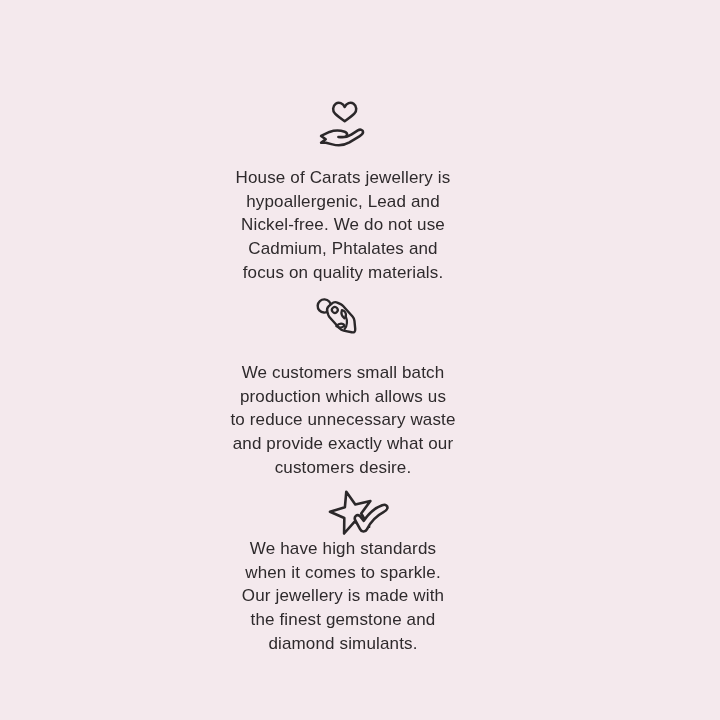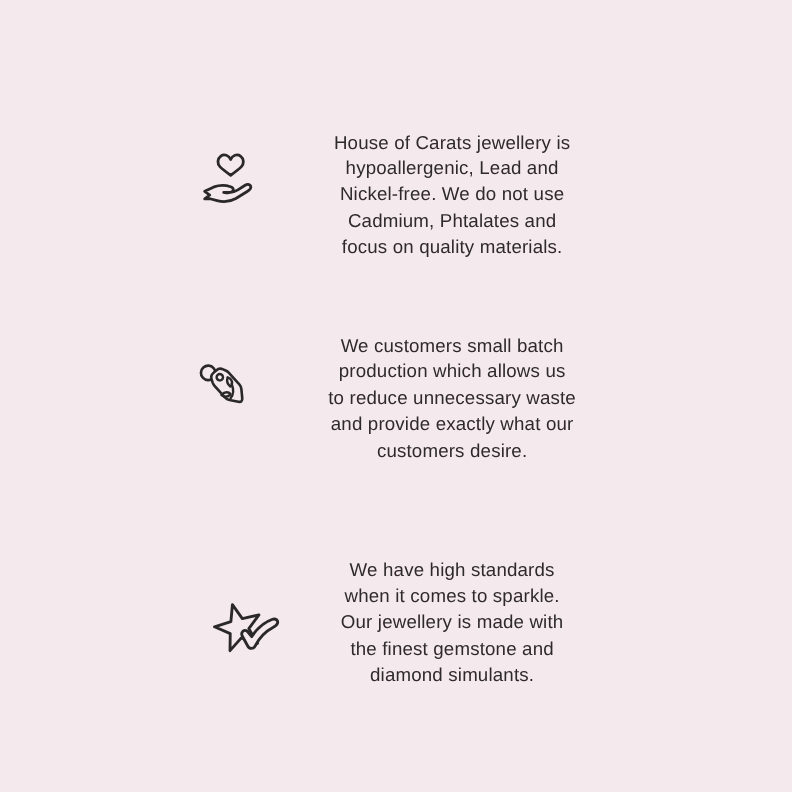--- a/index.html
+++ b/index.html
@@ -19,24 +19,25 @@
     background: var(--background);
     overflow: hidden;
   }
   .section {
     position: absolute;
     left: 140px;
     width: 406px;
     height: 130px;
     display: flex;
     align-items: center;
+    flex-direction: column;
   }
   .s1 { top: 112px; }
   .s2 { top: 297px; }
-  .s3 { top: 501px; }
+  .s3 { top: 479px; }
   .icon-cell {
     flex: none;
     width: 136px;
     display: flex;
     justify-content: center;
     align-items: center;
     color: var(--icon-stroke);
   }
   .s1 .icon-cell svg { transform: translateY(-16px); }
   .s2 .icon-cell svg { transform: translateY(-10px); }

